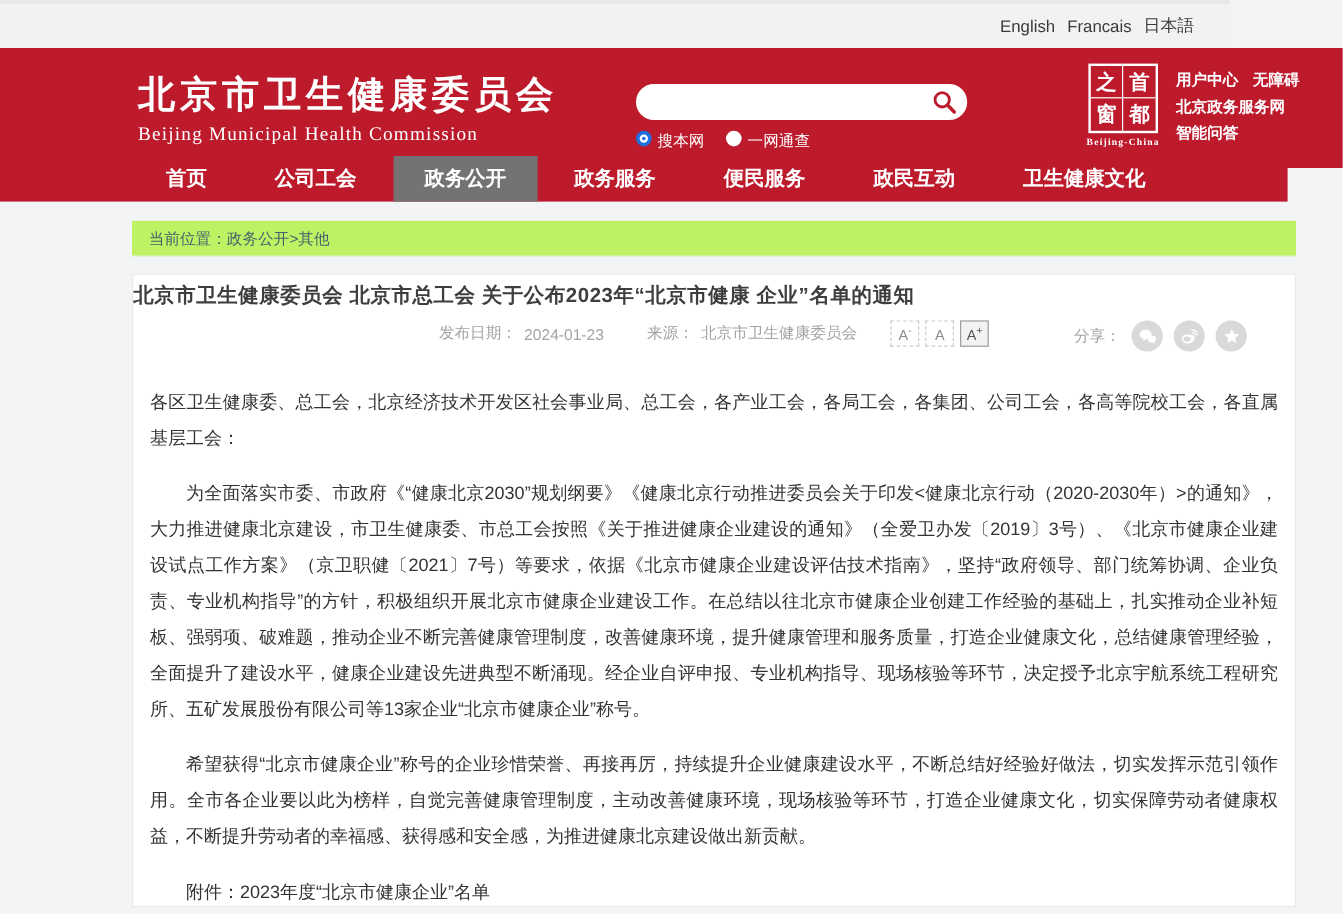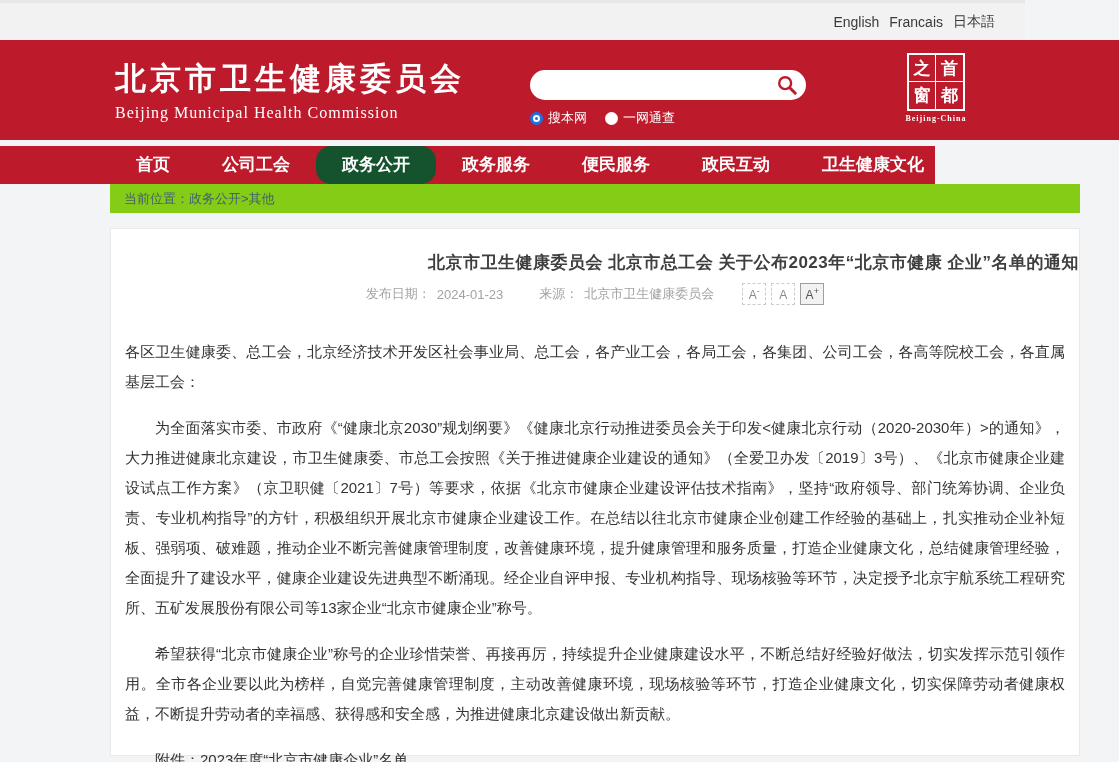--- a/index.html
+++ b/index.html
@@ -28,21 +28,21 @@
   .search-box {
     width:276px; height:30px; background:#fff; border-radius:15px;
     position:relative; border:none;
   }
   .search-input {
     width:230px; height:28px; margin-left:14px; border:none; outline:none;
     background:transparent; font-size:13px;
   }
   .search-btn { position:absolute; right:8px; top:4px; width:22px; height:22px; cursor:pointer; background:none; border:none; }
   .search-radios { margin-top:9px; display:flex; gap:18px; font-size:13px; color:#fff; align-items:center; }
-  .radio-item { display:flex; align-items:center; gap:5px; cursor:pointer; }
+  .radio-item { display:flex; gap:5px; cursor:pointer; }
   .radio-dot { width:13px; height:13px; border-radius:50%; background:#fff; display:inline-block; position:relative; }
   .radio-dot.checked { border:3px solid #1f6fe0; }
   .radio-dot.checked::after { content:""; position:absolute; left:2px; top:2px; width:3px; height:3px; border-radius:50%; background:#1f6fe0; }
   
   .badge-wrap { position:absolute; left:905px; top:13px; width:62px; text-align:center; }
   .badge-grid {
     width:58px; height:58px; margin:0 auto; border:2px solid #fff;
     display:grid; grid-template-columns:1fr 1fr; grid-template-rows:1fr 1fr;
   }
   .badge-cell {
@@ -53,43 +53,43 @@
   .badge-cell:nth-child(1){ border-right:1px solid #fff; border-bottom:1px solid #fff; }
   .badge-cell:nth-child(2){ border-bottom:1px solid #fff; }
   .badge-cell:nth-child(3){ border-right:1px solid #fff; }
   .badge-caption { font-family:"Liberation Serif","DejaVu Serif",serif; font-size:8px; font-weight:bold; letter-spacing:1px; margin-top:3px; }
   
   .quick-links { position:absolute; left:980px; top:16px; font-size:13px; font-weight:bold; line-height:22px; }
   .quick-links .row { display:flex; gap:12px; }
   .quick-links a { cursor:pointer; }
   
   .nav {
-    position:absolute; top:146px; left:0; width:935px; height:38px;
+    position:absolute; top:130px; left:0; width:1073px; height:38px;
     background:#bd1a2c; display:flex; align-items:stretch;
     padding-left:110px; padding-right:90px;
   }
   .nav-inner { display:flex; flex:1; justify-content:space-around; }
   .nav-item {
     color:#fff; font-size:17px; font-weight:bold; line-height:38px;
     padding:0 26px; cursor:pointer; white-space:nowrap;
   }
-  .nav-item.active { background:#14532d;border-radius:15px; }
+  .nav-item.active { background:#737373; }
   
   .breadcrumb {
     position:absolute; top:184px; left:110px; width:970px; height:30px;
-    background:#84cc16; display:flex; align-items:center; padding-left:14px;
+    background:#bef264; display:flex; align-items:center; padding-left:14px;
     font-size:13px; color:#44626c; border-bottom:1px solid #eef0f1;
   }
   
   .card {
     position:absolute; top:228px; left:110px; width:970px; height:528px;
     background:#fff; border:1px solid #e9e9e9;
   }
   .article-title {
-    margin-top:22px; text-align:right; font-size:17px; font-weight:bold;
+    margin-top:6px; text-align:left; font-size:17px; font-weight:bold;
     color:#3e3e3e; letter-spacing:0.5px;
   }
   .meta-row { position:relative; margin-top:9px; height:26px; }
   .meta-center {
     display:flex; justify-content:center; align-items:center; gap:6px;
     font-size:13px; color:#a3a3a3;
   }
   .meta-sep { width:24px; }
   .font-btns { display:flex; gap:5px; margin-left:22px; }
   .font-btn {
@@ -155,20 +155,32 @@
   <div class="badge-wrap">
     <div class="badge-grid">
       <div class="badge-cell">之</div>
       <div class="badge-cell">首</div>
       <div class="badge-cell">窗</div>
       <div class="badge-cell">都</div>
     </div>
     <div class="badge-caption">Beijing-China</div>
   </div>
 
+  <div class="quick-links">
+    <div class="row">
+      <a>用户中心</a>
+      <a>无障碍</a>
+    </div>
+    <div class="row">
+      <a>北京政务服务网</a>
+    </div>
+    <div class="row">
+      <a>智能问答</a>
+    </div>
+  </div>
 </div>
 
 <div class="nav">
   <div class="nav-inner">
     <div class="nav-item">首页</div>
     <div class="nav-item">公司工会</div>
     <div class="nav-item active">政务公开</div>
     <div class="nav-item">政务服务</div>
     <div class="nav-item">便民服务</div>
     <div class="nav-item">政民互动</div>
@@ -190,20 +202,43 @@
         <span>2024-01-23</span>
       <span class="meta-sep"></span>
       <span>来源：</span>
         <span>北京市卫生健康委员会</span>
       <span class="font-btns">
         <button class="font-btn"><span>A</span><sup>-</sup></button>
         <button class="font-btn"><span>A</span><sup></sup></button>
         <button class="font-btn solid"><span>A</span><sup>+</sup></button>
       </span>
     </div>
+    <div class="share-group">
+      <span>分享：</span>
+      <span class="share-icon">
+        <svg viewBox="0 0 24 24" width="17" height="17">
+          <ellipse cx="9.5" cy="9.5" rx="7" ry="5.6" fill="#fff"></ellipse>
+          <path d="M5.5 17.5 L7.5 13.8 L10.5 15 Z" fill="#fff"></path>
+          <ellipse cx="16.8" cy="14.8" rx="5" ry="4.1" fill="#fff"></ellipse>
+          <path d="M20.5 20.5 L18.8 17.8 L16.5 18.8 Z" fill="#fff"></path>
+        </svg>
+      </span>
+      <span class="share-icon">
+        <svg viewBox="0 0 24 24" width="17" height="17">
+          <path d="M8 9.5 C4 9.5 1.5 13 3 16.5 C4.5 20 10 21 14 19 C18 17 19 13 16.5 11 C14.5 9.5 11 9.5 8 9.5 Z M9.5 18 C7 18.5 4.8 17.3 4.5 15.5 C4.2 13.7 6 12 8.5 11.8 C11 11.6 13 12.8 13.2 14.5 C13.4 16.2 12 17.5 9.5 18 Z" fill="#fff"></path>
+          <path d="M14.5 4.5 C18 4 21 6.5 20.6 10" stroke="#fff" stroke-width="1.7" fill="none" stroke-linecap="round"></path>
+          <path d="M15 7.5 C16.8 7.3 18.3 8.6 18 10.4" stroke="#fff" stroke-width="1.5" fill="none" stroke-linecap="round"></path>
+        </svg>
+      </span>
+      <span class="share-icon">
+        <svg viewBox="0 0 24 24" width="17" height="17">
+          <path d="M12 3 L14.6 8.6 L20.7 9.3 L16.2 13.5 L17.4 19.5 L12 16.5 L6.6 19.5 L7.8 13.5 L3.3 9.3 L9.4 8.6 Z" fill="#fff"></path>
+        </svg>
+      </span>
+    </div>
   </div>
 
   <div class="article-body">
     <p>各区卫生健康委、总工会，北京经济技术开发区社会事业局、总工会，各产业工会，各局工会，各集团、公司工会，各高等院校工会，各直属基层工会：</p>
     <p class="indent">为全面落实市委、市政府《“健康北京2030”规划纲要》《健康北京行动推进委员会关于印发&lt;健康北京行动（2020-2030年）&gt;的通知》，大力推进健康北京建设，市卫生健康委、市总工会按照《关于推进健康企业建设的通知》（全爱卫办发〔2019〕3号）、《北京市健康企业建设试点工作方案》（京卫职健〔2021〕7号）等要求，依据《北京市健康企业建设评估技术指南》，坚持“政府领导、部门统筹协调、企业负责、专业机构指导”的方针，积极组织开展北京市健康企业建设工作。在总结以往北京市健康企业创建工作经验的基础上，扎实推动企业补短板、强弱项、破难题，推动企业不断完善健康管理制度，改善健康环境，提升健康管理和服务质量，打造企业健康文化，总结健康管理经验，全面提升了建设水平，健康企业建设先进典型不断涌现。经企业自评申报、专业机构指导、现场核验等环节，决定授予北京宇航系统工程研究所、五矿发展股份有限公司等13家企业“北京市健康企业”称号。</p>
     <p class="indent">希望获得“北京市健康企业”称号的企业珍惜荣誉、再接再厉，持续提升企业健康建设水平，不断总结好经验好做法，切实发挥示范引领作用。全市各企业要以此为榜样，自觉完善健康管理制度，主动改善健康环境，现场核验等环节，打造企业健康文化，切实保障劳动者健康权益，不断提升劳动者的幸福感、获得感和安全感，为推进健康北京建设做出新贡献。</p>
   </div>
 
   <div class="attachment">附件：2023年度“北京市健康企业”名单</div>
 

